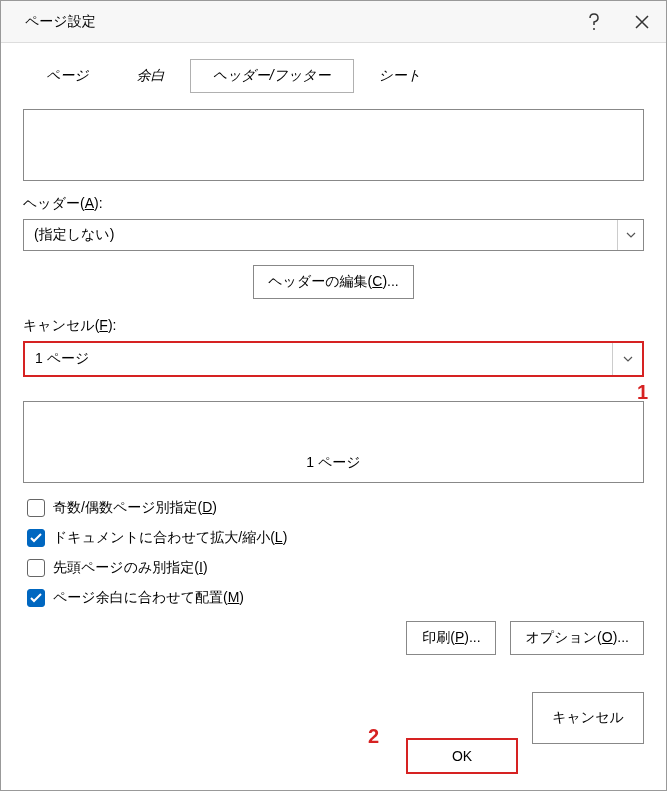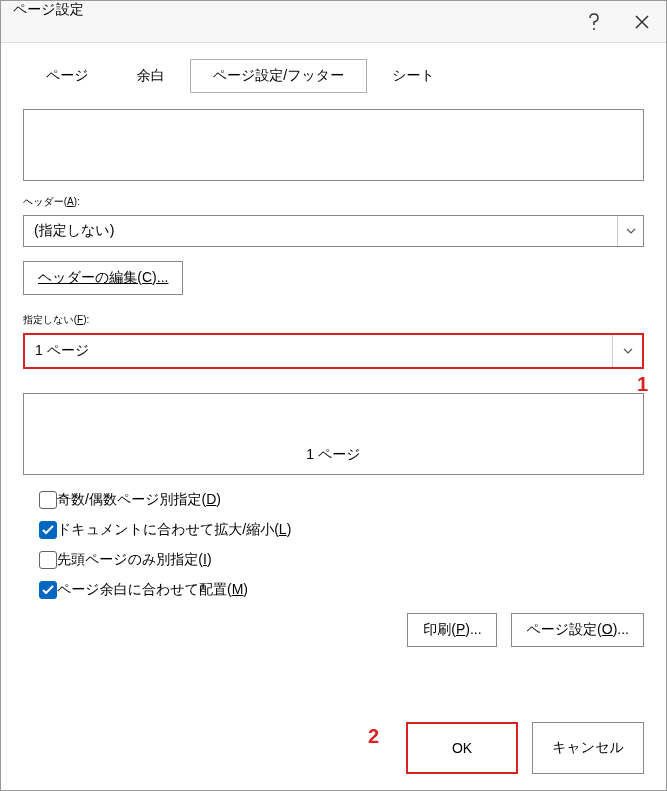--- a/index.html
+++ b/index.html
@@ -9,31 +9,32 @@
     height: 791px;
     background: #fff;
     font-family: "Yu Gothic UI", "Meiryo", sans-serif;
     font-size: 14px;
     color: #000;
   }
   .window { width: 667px; height: 791px; border: 1px solid #999; background: #fff; position: relative; }
   .titlebar {
     height: 42px;
     display: flex;
-    padding-left: 12px;
+    align-items: center;
+    padding-left: 24px;
     border-bottom: 1px solid #ddd;
     background: #f7f7f7;
   }
   .title { flex: 1; font-size: 14px; }
   .tb-btn { width: 48px; height: 42px; display: flex; align-items: center; justify-content: center; cursor: pointer; font-size: 16px;}
   .tb-close svg, .tb-help svg { display: block; }
 
   .content { padding: 16px 22px 0 22px; }
 
-  .tabs { display: flex; margin-bottom: 16px; }
+  .tabs { display: flex; margin-bottom: 16px; font-style: italic; }
   .tab {
     padding: 7px 22px;
     border: 1px solid transparent;
     cursor: pointer;
     font-size: 14px;
     margin-right: 2px;
   }
   .tab.active {
     border: 1px solid #b0b0b0;
     background: #fff;
@@ -43,42 +44,42 @@
     border: 1px solid #888;
     height: 72px;
     margin-bottom: 14px;
     display: flex;
     align-items: flex-end;
     justify-content: center;
     padding-bottom: 6px;
     font-size: 14px;
   }
 
-  .label { margin-bottom: 6px; font-size: 10px; }
+  .label { margin-bottom: 6px; font-size: 14px; }
   .underline { text-decoration: underline; }
 
   .select {
     border: 1px solid #888;
     height: 32px;
     display: flex;
     align-items: center;
     padding: 15px 10px;
     position: relative;
     cursor: pointer;
     background: #fff;
   }
   .select .arrow {
     position: absolute;
     right: 0; top: 0;
     width: 26px; height: 100%;
     display: flex; align-items: center; justify-content: center;
     border-left: 1px solid #ccc;
   }
 
-  .button-row { display: flex; gap: 28px; margin: 14px 0 18px 0; text-decoration: underline; }
+  .button-row { display: flex; justify-content: center; gap: 28px; margin: 14px 0 18px 0; }
 
   .btn {
     border: 1px solid #888;
     padding: 7px 14px;
     background: #fff;
     cursor: pointer;
     font-size: 14px;
     min-width: 90px;
     text-align: center;
   }
@@ -109,42 +110,42 @@
     border: 1px solid #888;
     height: 82px;
     margin-top: 24px;
     margin-bottom: 16px;
     display: flex;
     align-items: flex-end;
     justify-content: center;
     padding-bottom: 10px;
   }
 
-  .chk-row { display: flex; align-items: center; gap: 0; margin: 6px 0 12px 16px; cursor: pointer; font-size: 14px;}
+  .chk-row { display: flex; align-items: center; gap: 8px; margin: 6px 0 12px 4px; cursor: pointer; font-size: 14px;}
   .chk {
     width: 18px; height: 18px;
     border: 1px solid #666;
     border-radius: 3px;
     display: inline-flex; align-items: center; justify-content: center;
     background: #fff;
   }
   .chk.checked { background: #0067c0; border-color: #0067c0; }
   .chk.checked svg { display: block; }
   .chk svg { display: none; }
 
   .lower-btns { display: flex; justify-content: flex-end; gap: 14px; margin-top: 14px; }
 
   .dialog-btns {
     position: absolute;
     bottom: 16px;
     right: 22px;
     display: flex;
     gap: 14px;
   }
-  .ok-btn { border: 2px solid #d62222; width: 112px; height: 52px; display:flex;align-items:center;justify-content:center; cursor:pointer; }
+  .ok-btn { border: 2px solid #d62222; width: 112px; height: 36px; display:flex;align-items:center;justify-content:center; cursor:pointer;margin-top:46px; }
   .cancel-btn { border: 1px solid #888; width: 112px; height: 52px; display:flex;align-items:center;justify-content:center; cursor:pointer; background:#fff;}
 </style>
 </head>
 <body>
 
 <div class="window">
 
   <div class="titlebar">
     <div class="title">ページ設定</div>
     <div class="tb-btn">
@@ -158,21 +159,21 @@
         <path d="M1 1 L13 13 M13 1 L1 13" stroke="#333" stroke-width="1.5"></path>
       </svg>
     </div>
   </div>
 
   <div class="content">
 
     <div class="tabs">
       <div class="tab">ページ</div>
       <div class="tab">余白</div>
-      <div class="tab active">ページ設定/フッター</div>
+      <div class="tab active">ヘッダー/フッター</div>
       <div class="tab">シート</div>
     </div>
 
     <div class="preview-box"></div>
 
     <div class="label">
       <span>ヘッダー(</span><span class="underline">A</span><span>):</span>
     </div>
     <div class="select">
       <span>(指定しない)</span>
@@ -183,21 +184,21 @@
       </span>
     </div>
 
     <div class="button-row">
       <div class="btn">
         <span>ヘッダーの編集(</span><span class="underline">C</span><span>)...</span>
       </div>
     </div>
 
     <div class="label">
-      <span>指定しない(</span><span class="underline">F</span><span>):</span>
+      <span>キャンセル(</span><span class="underline">F</span><span>):</span>
     </div>
     <div class="footer-select-wrap">
       <div class="footer-select">
         <span>1 ページ</span>
         <span class="arrow">
           <svg width="10" height="6" viewBox="0 0 10 6">
               <path d="M1 1 L5 5 L9 1" stroke="#555" stroke-width="1.2" fill="none"></path>
             </svg>
         </span>
       </div>
@@ -231,21 +232,21 @@
           </svg>
         </span>
       <span><span>ページ余白に合わせて配置(</span><span class="underline">M</span><span>)</span></span>
     </div>
 
     <div class="lower-btns">
       <div class="btn">
         <span>印刷(</span><span class="underline">P</span><span>)...</span>
       </div>
       <div class="btn">
-        <span>ページ設定(</span><span class="underline">O</span><span>)...</span>
+        <span>オプション(</span><span class="underline">O</span><span>)...</span>
       </div>
     </div>
 
   </div>
 
   <div class="annot annot2">2</div>
 
   <div class="dialog-btns">
     <div class="ok-btn">OK</div>
     <div class="cancel-btn">キャンセル</div>

